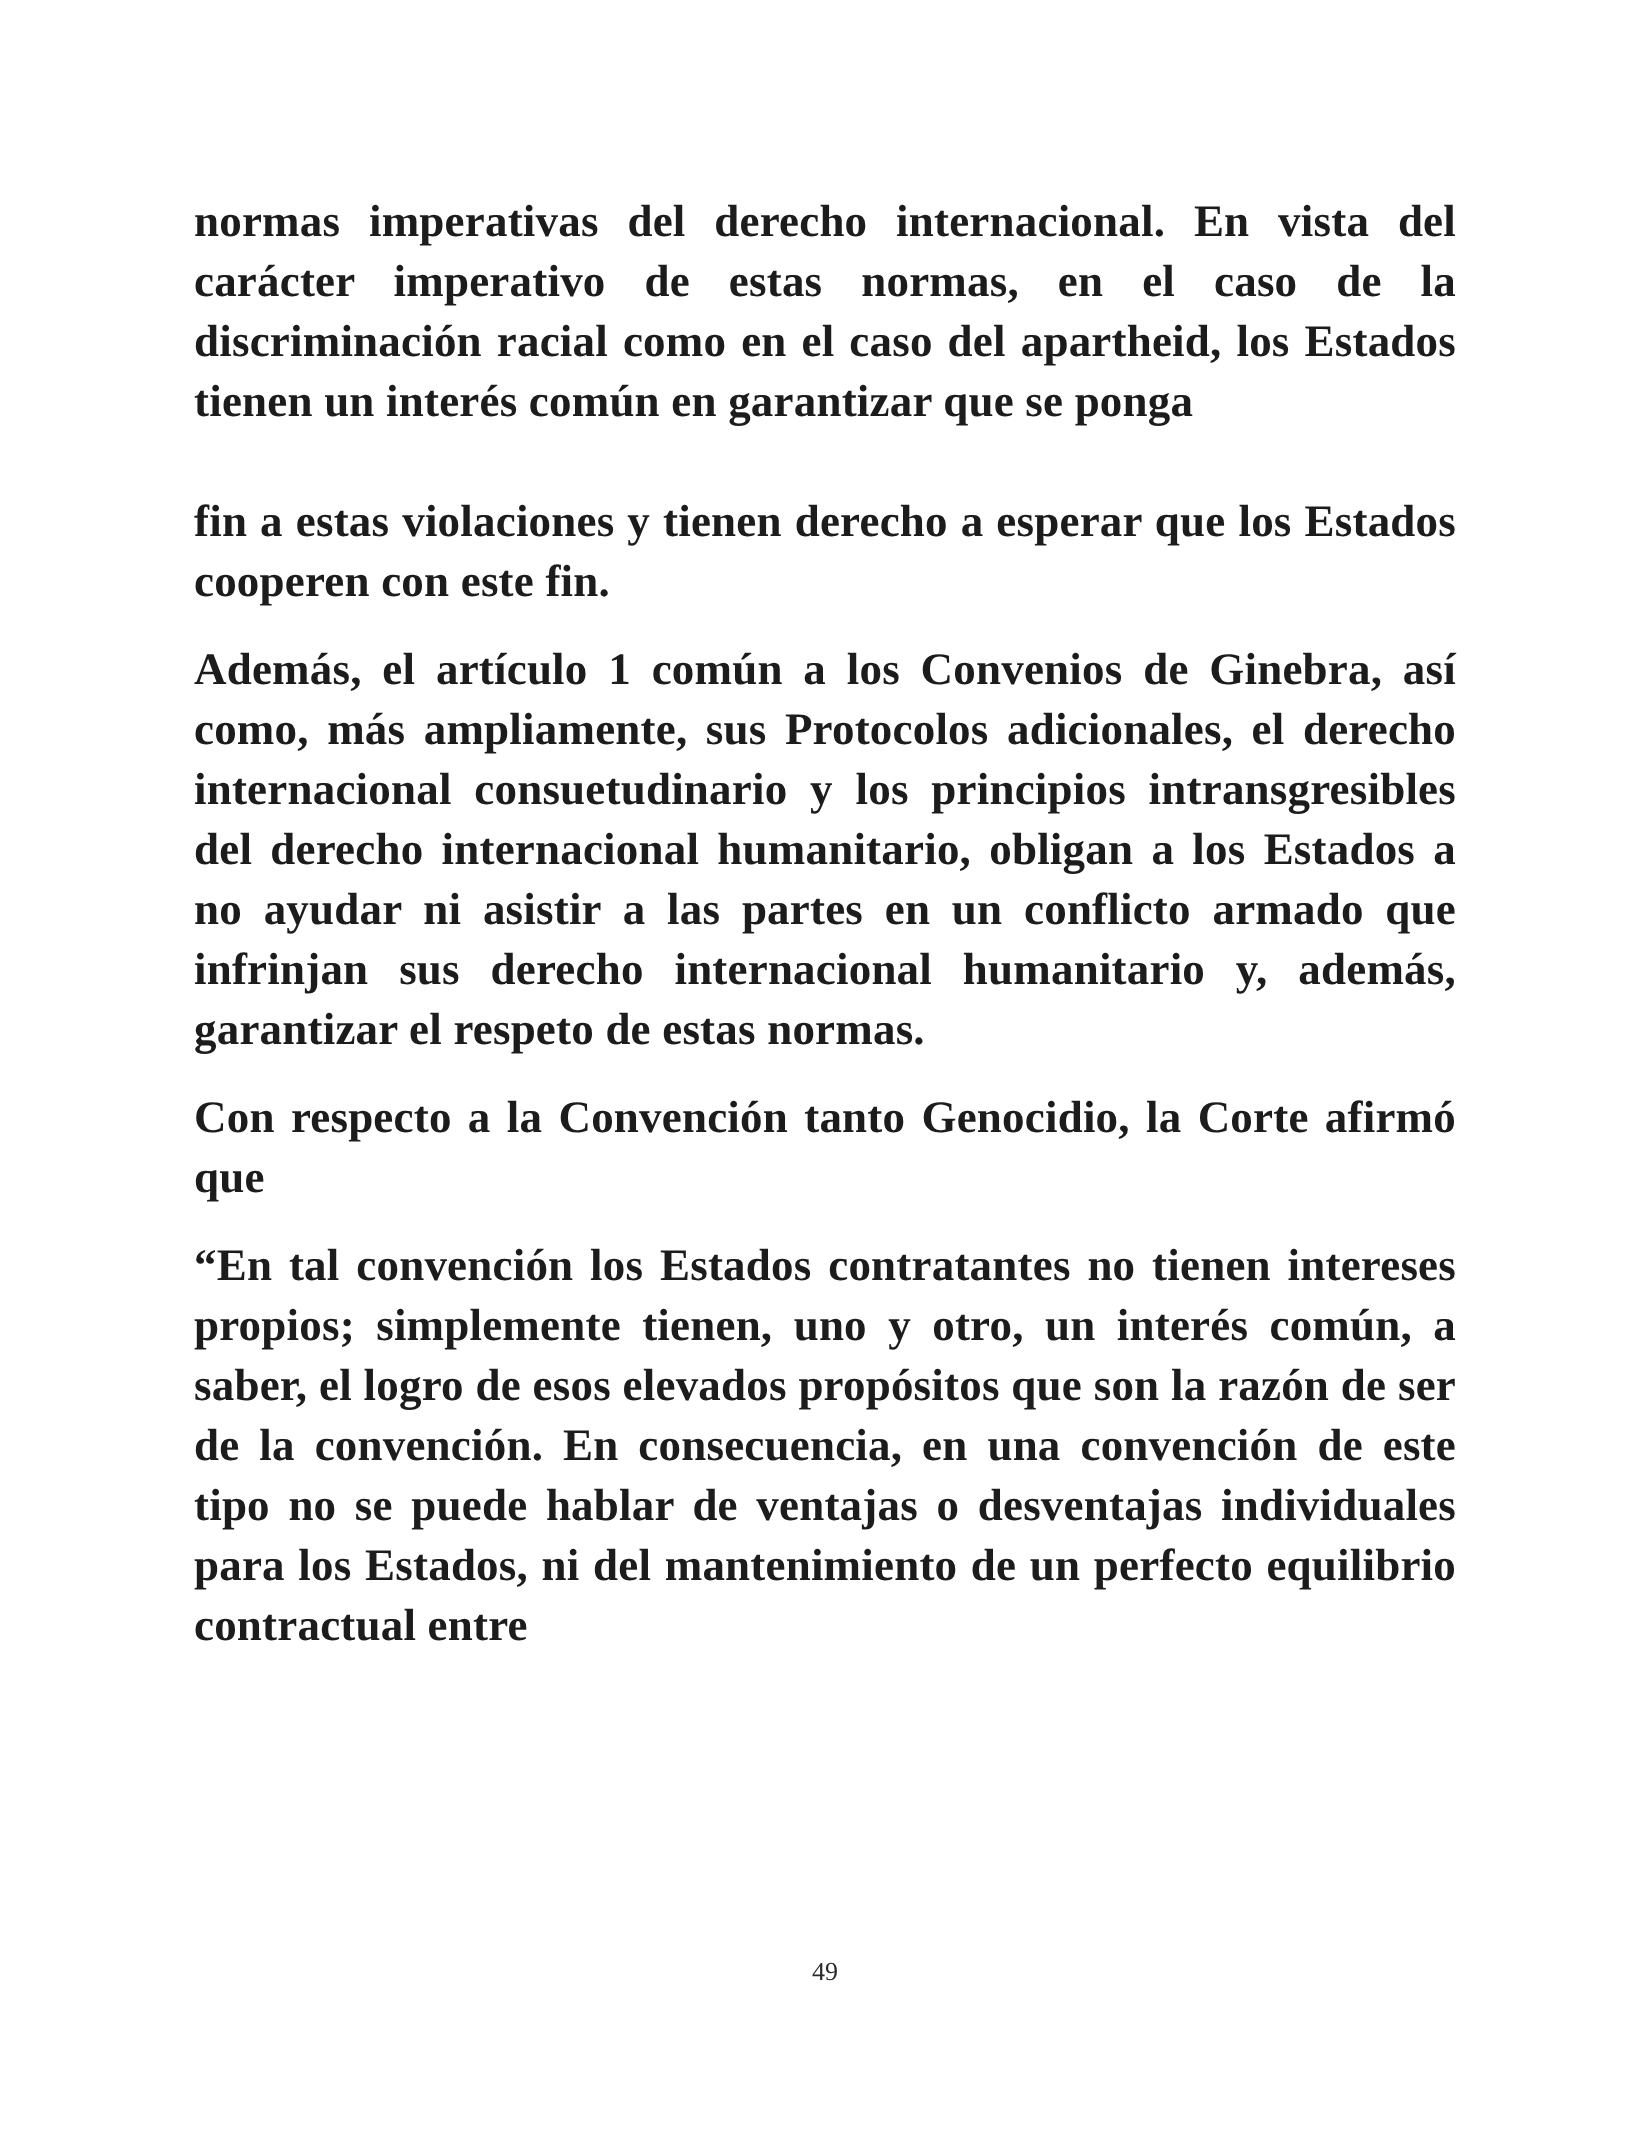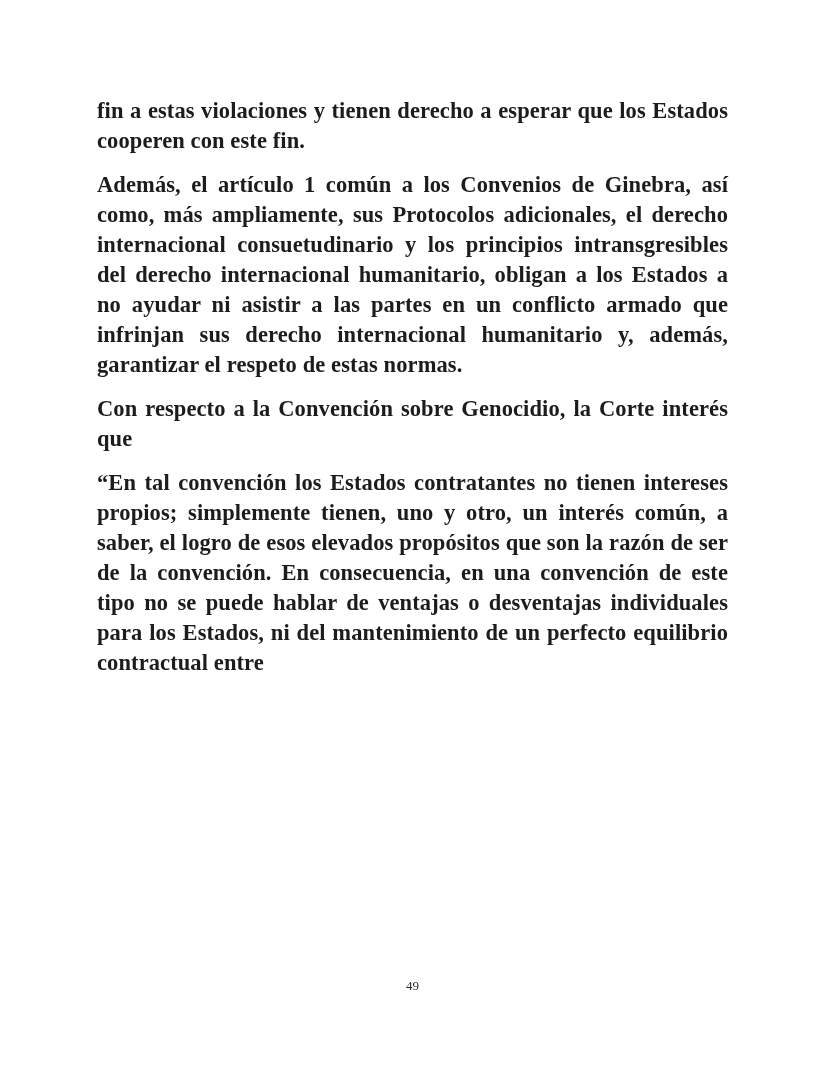--- a/index.html
+++ b/index.html
@@ -44,19 +44,20 @@
     font-size: 13px;
     font-weight: normal;
     color: #2b2b2b;
   }
 </style>
 </head>
 <body>
 
 <div class="page">
   <div class="content">
+    <p class="gap-large">normas imperativas del derecho internacional. En vista del carácter imperativo de estas normas, en el caso de la discriminación racial como en el caso del apartheid, los Estados tienen un interés común en garantizar que se ponga</p>
     <p>fin a estas violaciones y tienen derecho a esperar que los Estados cooperen con este fin.</p>
     <p>Además, el artículo 1 común a los Convenios de Ginebra, así como, más ampliamente, sus Protocolos adicionales, el derecho internacional consuetudinario y los principios intransgresibles del derecho internacional humanitario, obligan a los Estados a no ayudar ni asistir a las partes en un conflicto armado que infrinjan sus derecho internacional humanitario y, además, garantizar el respeto de estas normas.</p>
-    <p>Con respecto a la Convención sobre Genocidio, la Corte interés que</p>
+    <p>Con respecto a la Convención tanto Genocidio, la Corte afirmó que</p>
     <p>“En tal convención los Estados contratantes no tienen intereses propios; simplemente tienen, uno y otro, un interés común, a saber, el logro de esos elevados propósitos que son la razón de ser de la convención. En consecuencia, en una convención de este tipo no se puede hablar de ventajas o desventajas individuales para los Estados, ni del mantenimiento de un perfecto equilibrio contractual entre</p>
   </div>
   <div class="page-footer">49</div>
 </div>
 
 </body></html>

